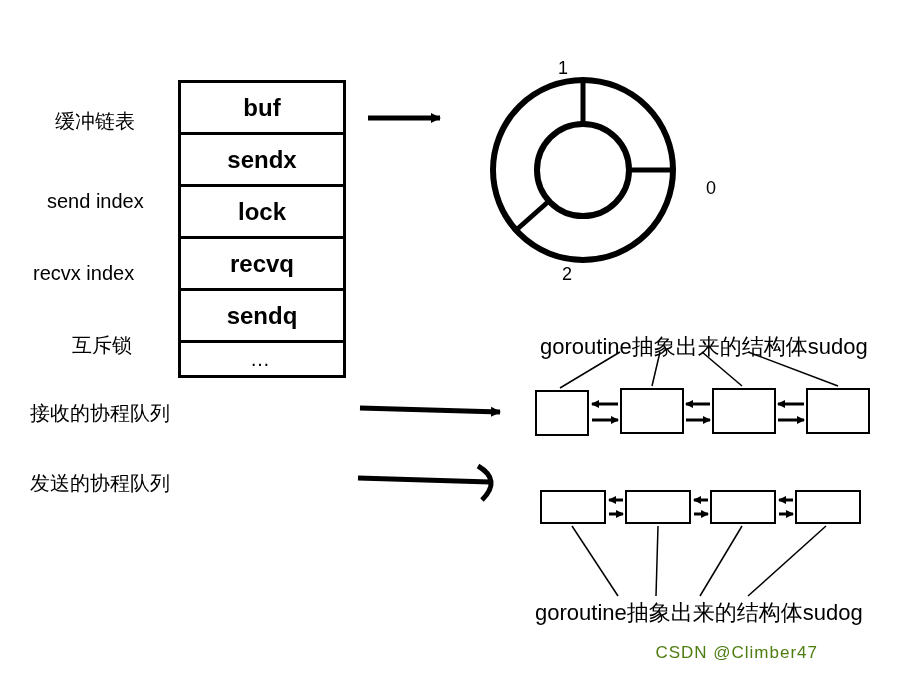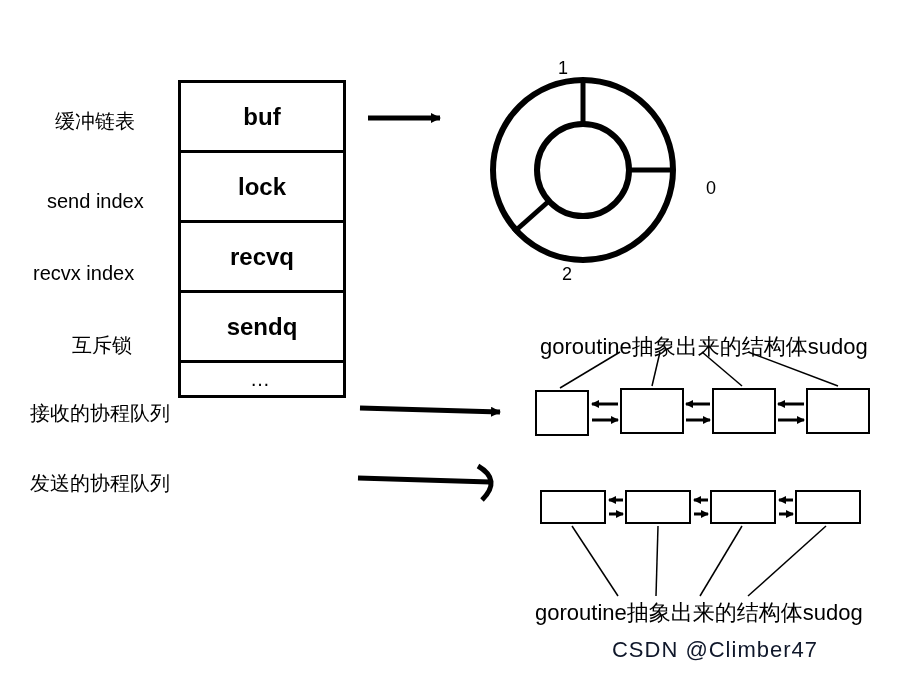--- a/index.html
+++ b/index.html
@@ -27,43 +27,43 @@
   
   .struct {
     position: absolute;
     left: 178px;
     top: 80px;
     width: 168px;
     border: 3px solid #000;
     box-sizing: border-box;
   }
   .struct .row {
-    height: 70px;
+    height: 52px;
     border-bottom: 3px solid #000;
     display: flex;
     align-items: center;
     justify-content: center;
     font-size: 24px;
     font-weight: 600;
     box-sizing: border-box;
   }
   .struct .row:last-child {
     border-bottom: none;
     height: 32px;
     font-size: 20px;
     font-weight: 400;
     letter-spacing: 4px;
   }
   
   .watermark {
     position: absolute;
     right: 80px;
     bottom: 10px;
-    color: #0f172a;
-    font-size: 22px;
+    color: #4d7c0f;
+    font-size: 17px;
     letter-spacing: 1px;
   }
   
   .ringnum {
     position: absolute;
     font-size: 18px;
   }
   
   .caption {
     position: absolute;
@@ -94,20 +94,21 @@
 
   <div class="desc" style="left:55px; top:108px;">缓冲链表</div>
   <div class="desc" style="left:47px; top:190px;">send index</div>
   <div class="desc" style="left:33px; top:262px;">recvx index</div>
   <div class="desc" style="left:72px; top:332px;">互斥锁</div>
   <div class="desc" style="left:30px; top:400px;">接收的协程队列</div>
   <div class="desc" style="left:30px; top:470px;">发送的协程队列</div>
 
   <div class="struct">
     <div class="row">buf</div>
+    <div class="row">sendx</div>
     <div class="row">lock</div>
     <div class="row">recvq</div>
     <div class="row">sendq</div>
     <div class="row">…</div>
   </div>
 
   <div class="ringnum" style="left:558px; top:58px;">1</div>
   <div class="ringnum" style="left:706px; top:178px;">0</div>
   <div class="ringnum" style="left:562px; top:264px;">2</div>
 

